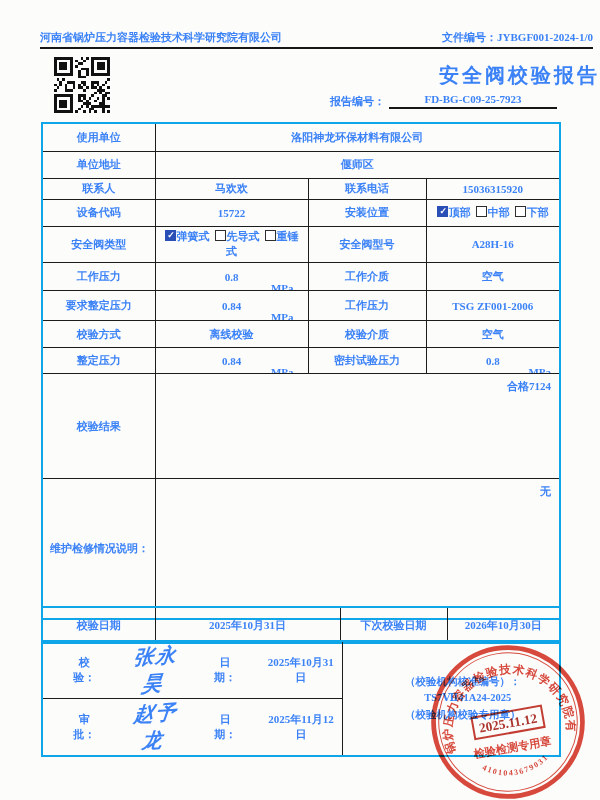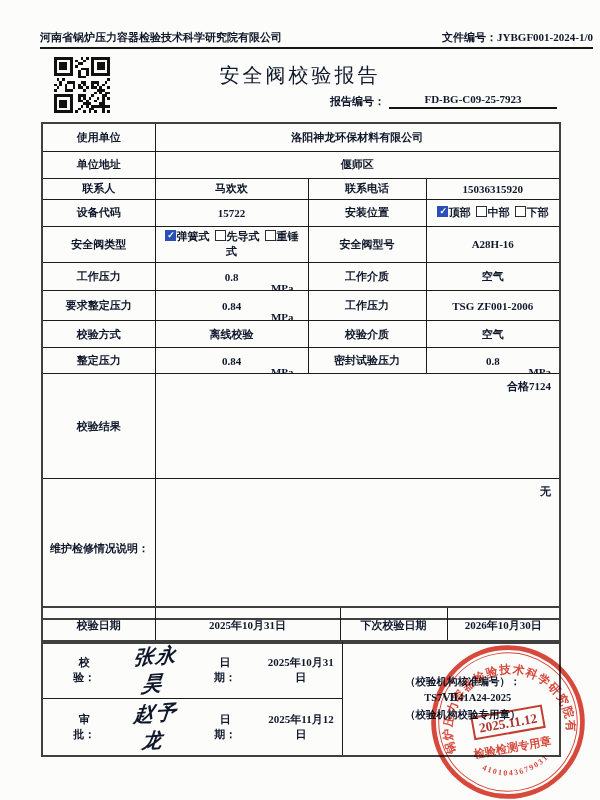--- a/index.html
+++ b/index.html
@@ -1,32 +1,32 @@
 <!DOCTYPE html>
 <html><head>
 <meta charset="utf-8">
 <style>
   html,body{margin:0;padding:0;background:#e8e8e8;}
   .page{position:relative;width:600px;height:800px;margin:0 auto;background:#fcfcfb;
-        overflow:hidden;font-family:"Liberation Serif","DejaVu Serif",serif;color:#0f172a;}
+        overflow:hidden;font-family:"Liberation Serif","DejaVu Serif",serif;color:#3b82f6;}
   
   .hdr{position:absolute;left:40px;top:30px;width:553px;display:flex;
        justify-content:space-between;align-items:flex-end;font-size:11px;font-weight:bold;}
   .hdr-rule{position:absolute;left:40px;top:47px;width:553px;height:2px;background:#161616;}
   .qr{position:absolute;left:54px;top:57px;width:56px;height:56px;}
   .qr svg{width:100%;height:100%;shape-rendering:crispEdges;}
-  .title{position:absolute;left:0;top:62px;width:600px;text-align:center;
-         font-size:20px;font-weight:normal;letter-spacing:3px;}
+  .title{position:absolute;left:0;top:62px;width:600px;text-align:right;
+         font-size:20px;font-weight:bold;letter-spacing:3px;}
   .report-no{position:absolute;left:330px;top:93px;display:flex;align-items:flex-end;
              font-size:11px;font-weight:bold;}
   .report-no .val{display:inline-block;width:168px;text-align:center;
                   border-bottom:2px solid #161616;padding-bottom:2px;margin-left:4px;}
   
   table{border-collapse:collapse;table-layout:fixed;}
-  .tbl{position:absolute;left:41px;width:518px;border:2px solid #404040;}
+  .tbl{position:absolute;left:41px;width:518px;border:2px solid #0ea5e9;}
   .t1{top:122px;}
   .t2{top:606px;}
   .t3{top:640px;}
   td{border:1px solid #1c1c1c;font-size:11px;font-weight:bold;text-align:center;
      vertical-align:middle;padding:1px 3px;overflow:hidden;}
   td.tl{text-align:right;vertical-align:top;padding:5px 8px;}
   td.lbl-left{text-align:left;padding-left:7px;}
   .unitcell{position:relative;}
   .unitcell .u{position:absolute;right:14px;top:50%;transform:translateY(-50%);margin-top:11px;}
   .cb{display:inline-block;width:11px;height:11px;border:1.5px solid #2e2e2e;

